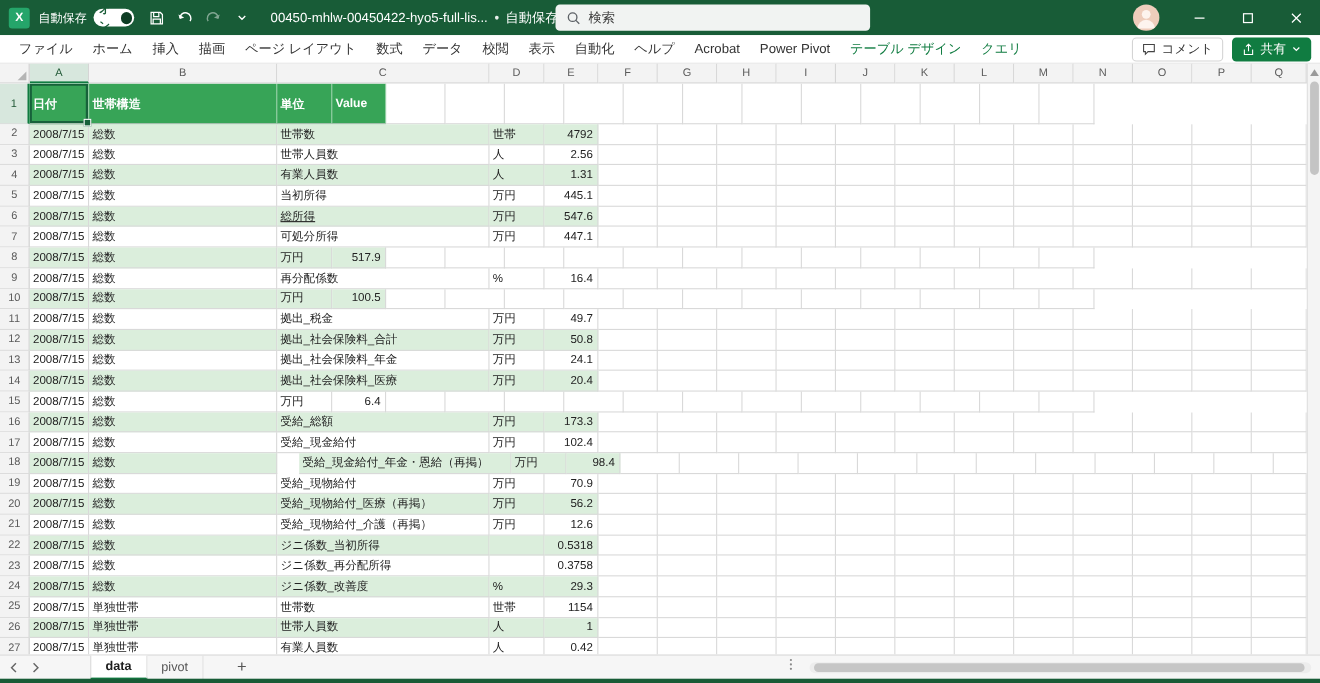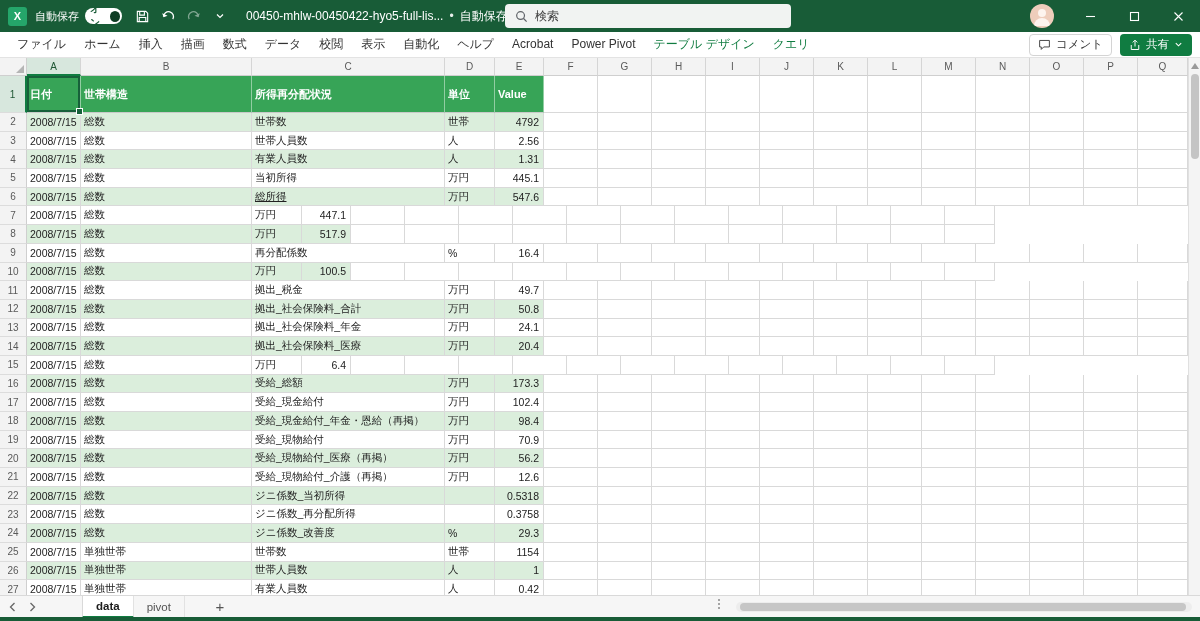--- a/index.html
+++ b/index.html
@@ -182,20 +182,21 @@
       </span>
     </div>
   </div>
 
   <div class="menubar">
     <div class="menu-tabs" id="menu-tabs">
         <span class="menu-tab">ファイル</span>
         <span class="menu-tab">ホーム</span>
         <span class="menu-tab">挿入</span>
         <span class="menu-tab">描画</span>
+        <span class="menu-tab">ページ レイアウト</span>
         <span class="menu-tab">数式</span>
         <span class="menu-tab">データ</span>
         <span class="menu-tab">校閲</span>
         <span class="menu-tab">表示</span>
         <span class="menu-tab">自動化</span>
         <span class="menu-tab">ヘルプ</span>
         <span class="menu-tab">Acrobat</span>
         <span class="menu-tab">Power Pivot</span>
         <span class="menu-tab ctx">テーブル デザイン</span>
         <span class="menu-tab ctx">クエリ</span>
@@ -238,21 +239,20 @@
       <div class="col-h" style="width: 54px;">O</div>
       <div class="col-h" style="width: 54px;">P</div>
       <div class="col-h" style="width: 50px;">Q</div>
     </div>
 
   <div class="grid-rows" id="grid-rows">
       <div class="row header-row">
         <div class="rownum sel">1</div>
         <div class="c th active-cell" style="width: 54px;">日付</div>
         <div class="c th" style="width: 171px;">世帯構造</div>
-        <div class="c th" style="width: 193px;">所得再分配状況</div>
         <div class="c th" style="width: 50px;">単位</div>
         <div class="c th" style="width: 49px;">Value</div>
         <div class="c" style="width: 54px;"></div>
         <div class="c" style="width: 54px;"></div>
         <div class="c" style="width: 54px;"></div>
         <div class="c" style="width: 54px;"></div>
         <div class="c" style="width: 54px;"></div>
         <div class="c" style="width: 54px;"></div>
         <div class="c" style="width: 54px;"></div>
         <div class="c" style="width: 54px;"></div>
@@ -358,20 +358,21 @@
         <div class="c" style="width: 54px;"></div>
         <div class="c" style="width: 54px;"></div>
         <div class="c" style="width: 54px;"></div>
         <div class="c" style="width: 54px;"></div>
         <div class="c" style="width: 50px;"></div>
       </div>
       <div class="row">
         <div class="rownum">7</div>
         <div class="c fill" style="width: 54px;">2008/7/15</div>
         <div class="c fill" style="width: 171px;">総数</div>
+        <div class="c fill" style="width: 193px;">可処分所得</div>
         <div class="c fill" style="width: 50px;">万円</div>
         <div class="c fill num" style="width: 49px;">447.1</div>
         <div class="c" style="width: 54px;"></div>
         <div class="c" style="width: 54px;"></div>
         <div class="c" style="width: 54px;"></div>
         <div class="c" style="width: 54px;"></div>
         <div class="c" style="width: 54px;"></div>
         <div class="c" style="width: 54px;"></div>
         <div class="c" style="width: 54px;"></div>
         <div class="c" style="width: 54px;"></div>
@@ -574,21 +575,21 @@
         <div class="c" style="width: 54px;"></div>
         <div class="c" style="width: 54px;"></div>
         <div class="c" style="width: 54px;"></div>
         <div class="c" style="width: 54px;"></div>
         <div class="c" style="width: 50px;"></div>
       </div>
       <div class="row band">
         <div class="rownum">18</div>
         <div class="c fill" style="width: 54px;">2008/7/15</div>
         <div class="c fill" style="width: 171px;">総数</div>
-        <div class="c fill" style="width: 193px;">受給_現金給付_年金・恩給（再掲）</div>
+        <div class="c fill" style="width: 193px; margin-left: 20px;">受給_現金給付_年金・恩給（再掲）</div>
         <div class="c fill" style="width: 50px;">万円</div>
         <div class="c fill num" style="width: 49px;">98.4</div>
         <div class="c" style="width: 54px;"></div>
         <div class="c" style="width: 54px;"></div>
         <div class="c" style="width: 54px;"></div>
         <div class="c" style="width: 54px;"></div>
         <div class="c" style="width: 54px;"></div>
         <div class="c" style="width: 54px;"></div>
         <div class="c" style="width: 54px;"></div>
         <div class="c" style="width: 54px;"></div>

